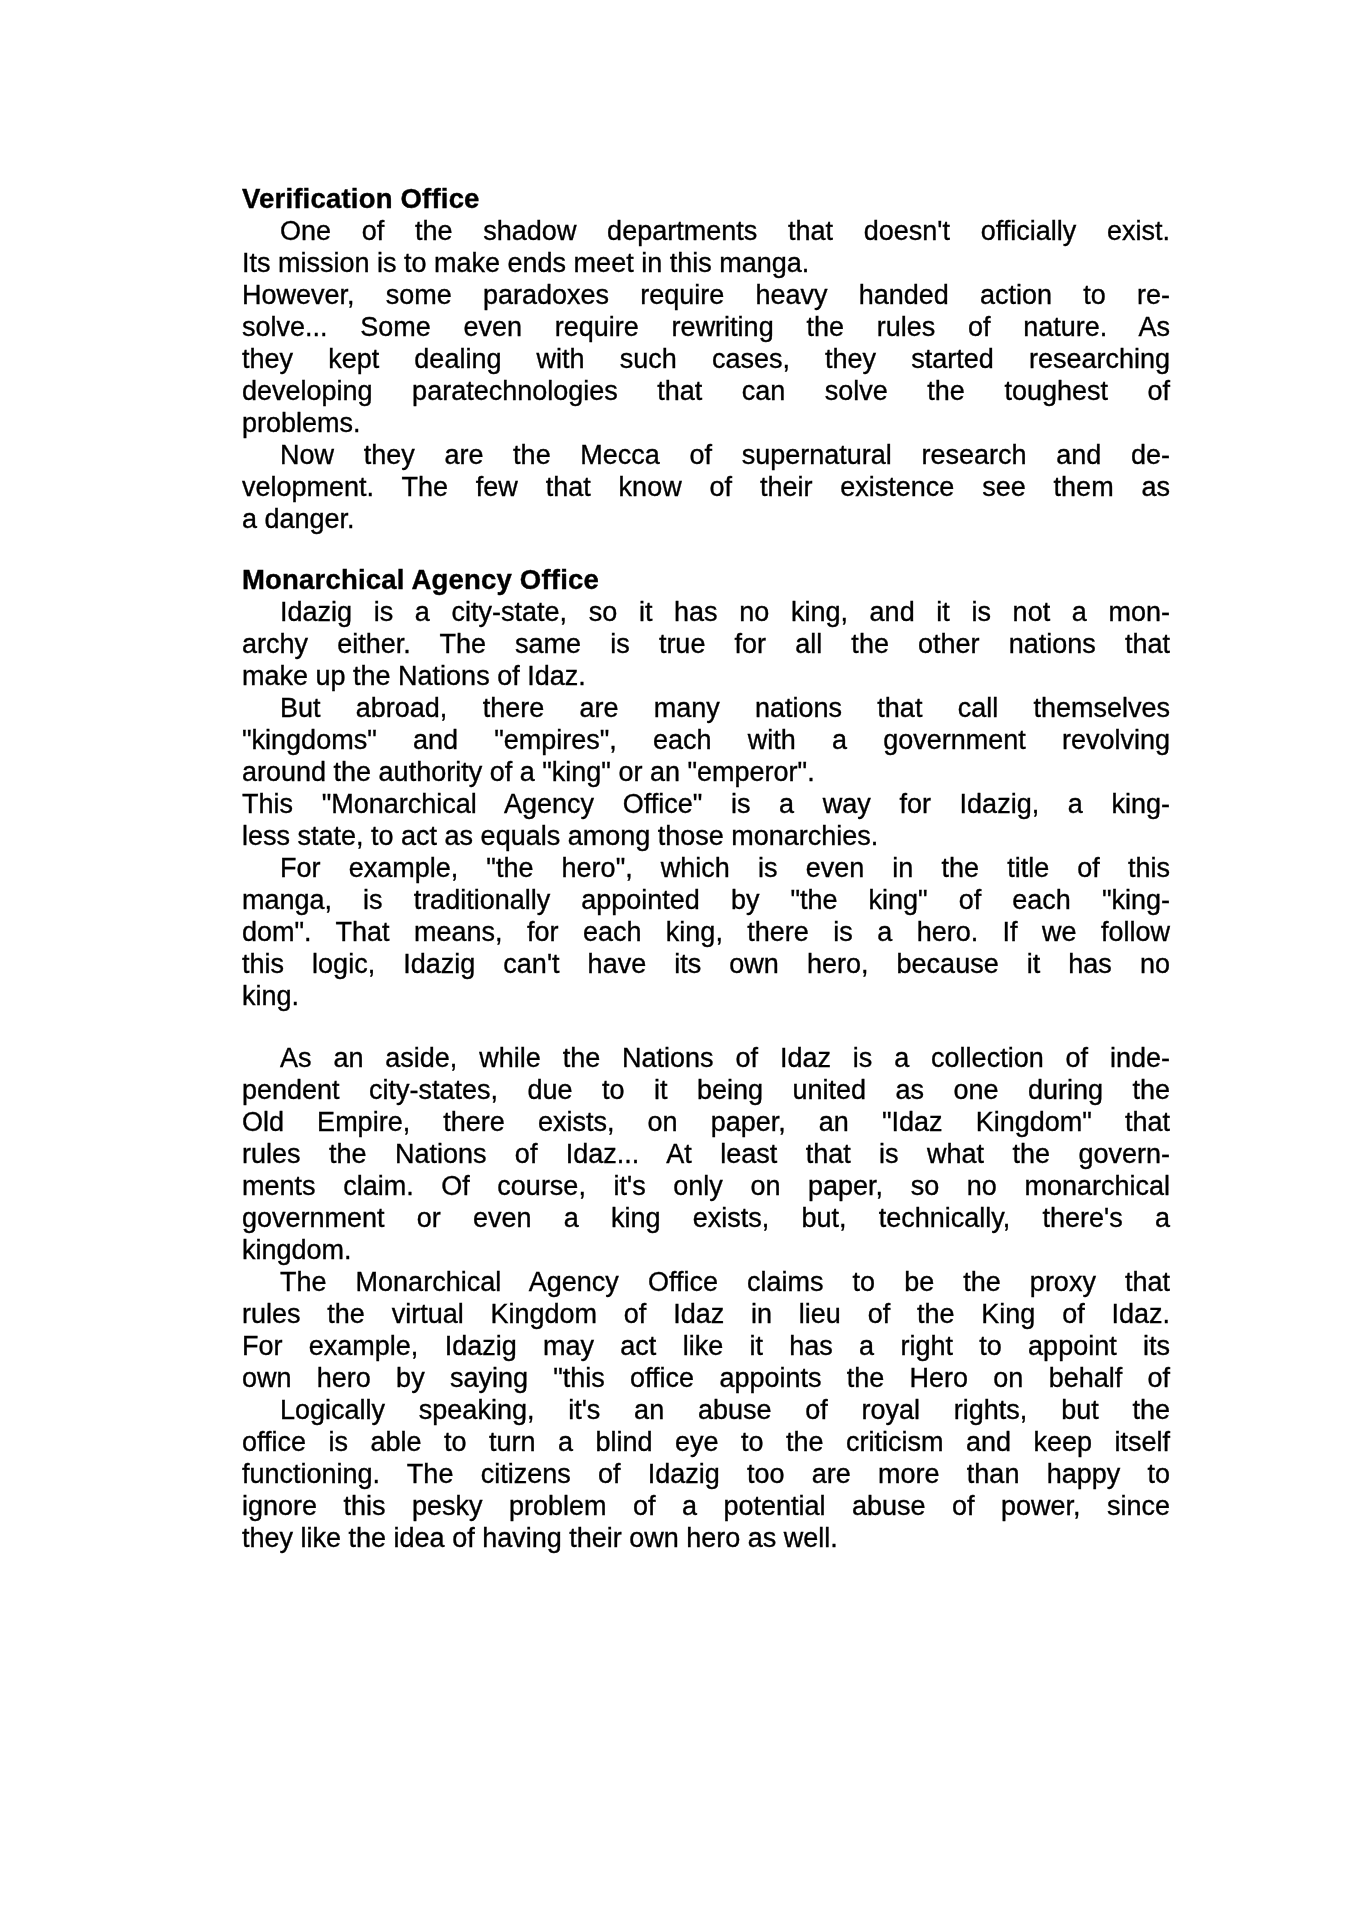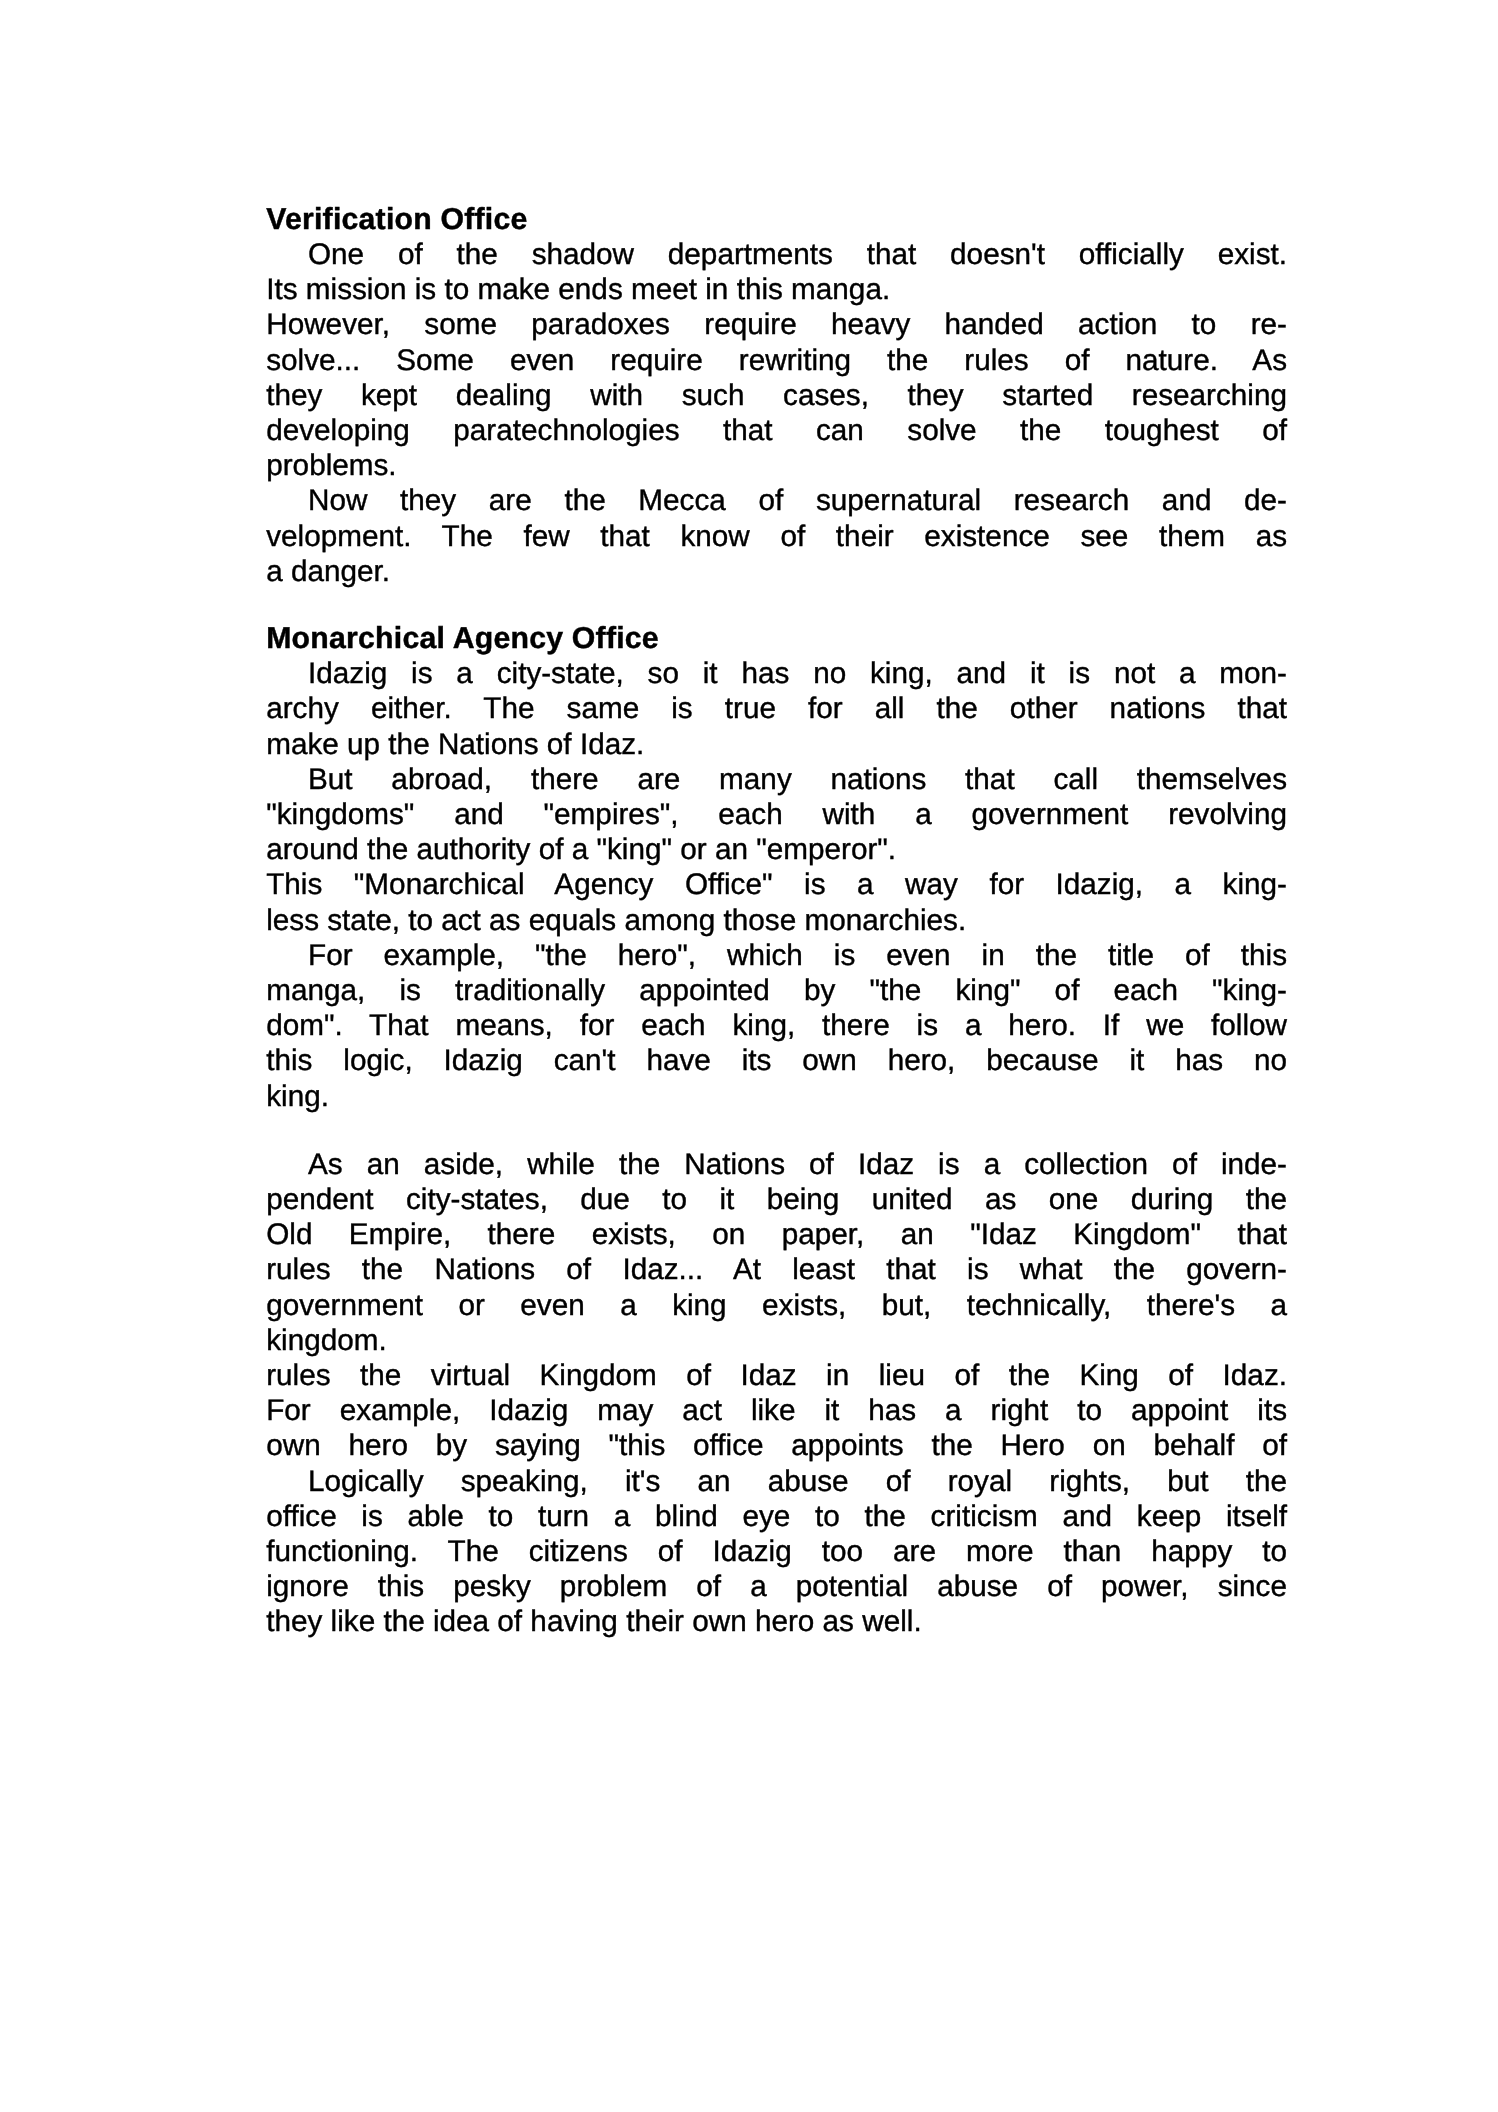--- a/index.html
+++ b/index.html
@@ -87,24 +87,26 @@
           <div class="ln">manga, is traditionally appointed by "the king" of each "king-</div>
           <div class="ln">dom". That means, for each king, there is a hero. If we follow</div>
           <div class="ln">this logic, Idazig can't have its own hero, because it has no</div>
           <div class="ln end">king.</div>
         </div>
         <div class="para space">
           <div class="ln ind">As an aside, while the Nations of Idaz is a collection of inde-</div>
           <div class="ln">pendent city-states, due to it being united as one during the</div>
           <div class="ln">Old Empire, there exists, on paper, an "Idaz Kingdom" that</div>
           <div class="ln">rules the Nations of Idaz... At least that is what the govern-</div>
+          <div class="ln">ments claim. Of course, it's only on paper, so no monarchical</div>
           <div class="ln">government or even a king exists, but, technically, there's a</div>
           <div class="ln end">kingdom.</div>
         </div>
         <div class="para">
+          <div class="ln ind">The Monarchical Agency Office claims to be the proxy that</div>
           <div class="ln">rules the virtual Kingdom of Idaz in lieu of the King of Idaz.</div>
           <div class="ln">For example, Idazig may act like it has a right to appoint its</div>
           <div class="ln">own hero by saying "this office appoints the Hero on behalf of</div>
         </div>
         <div class="para">
           <div class="ln ind">Logically speaking, it's an abuse of royal rights, but the</div>
           <div class="ln">office is able to turn a blind eye to the criticism and keep itself</div>
           <div class="ln">functioning. The citizens of Idazig too are more than happy to</div>
           <div class="ln">ignore this pesky problem of a potential abuse of power, since</div>
           <div class="ln end">they like the idea of having their own hero as well.</div>

